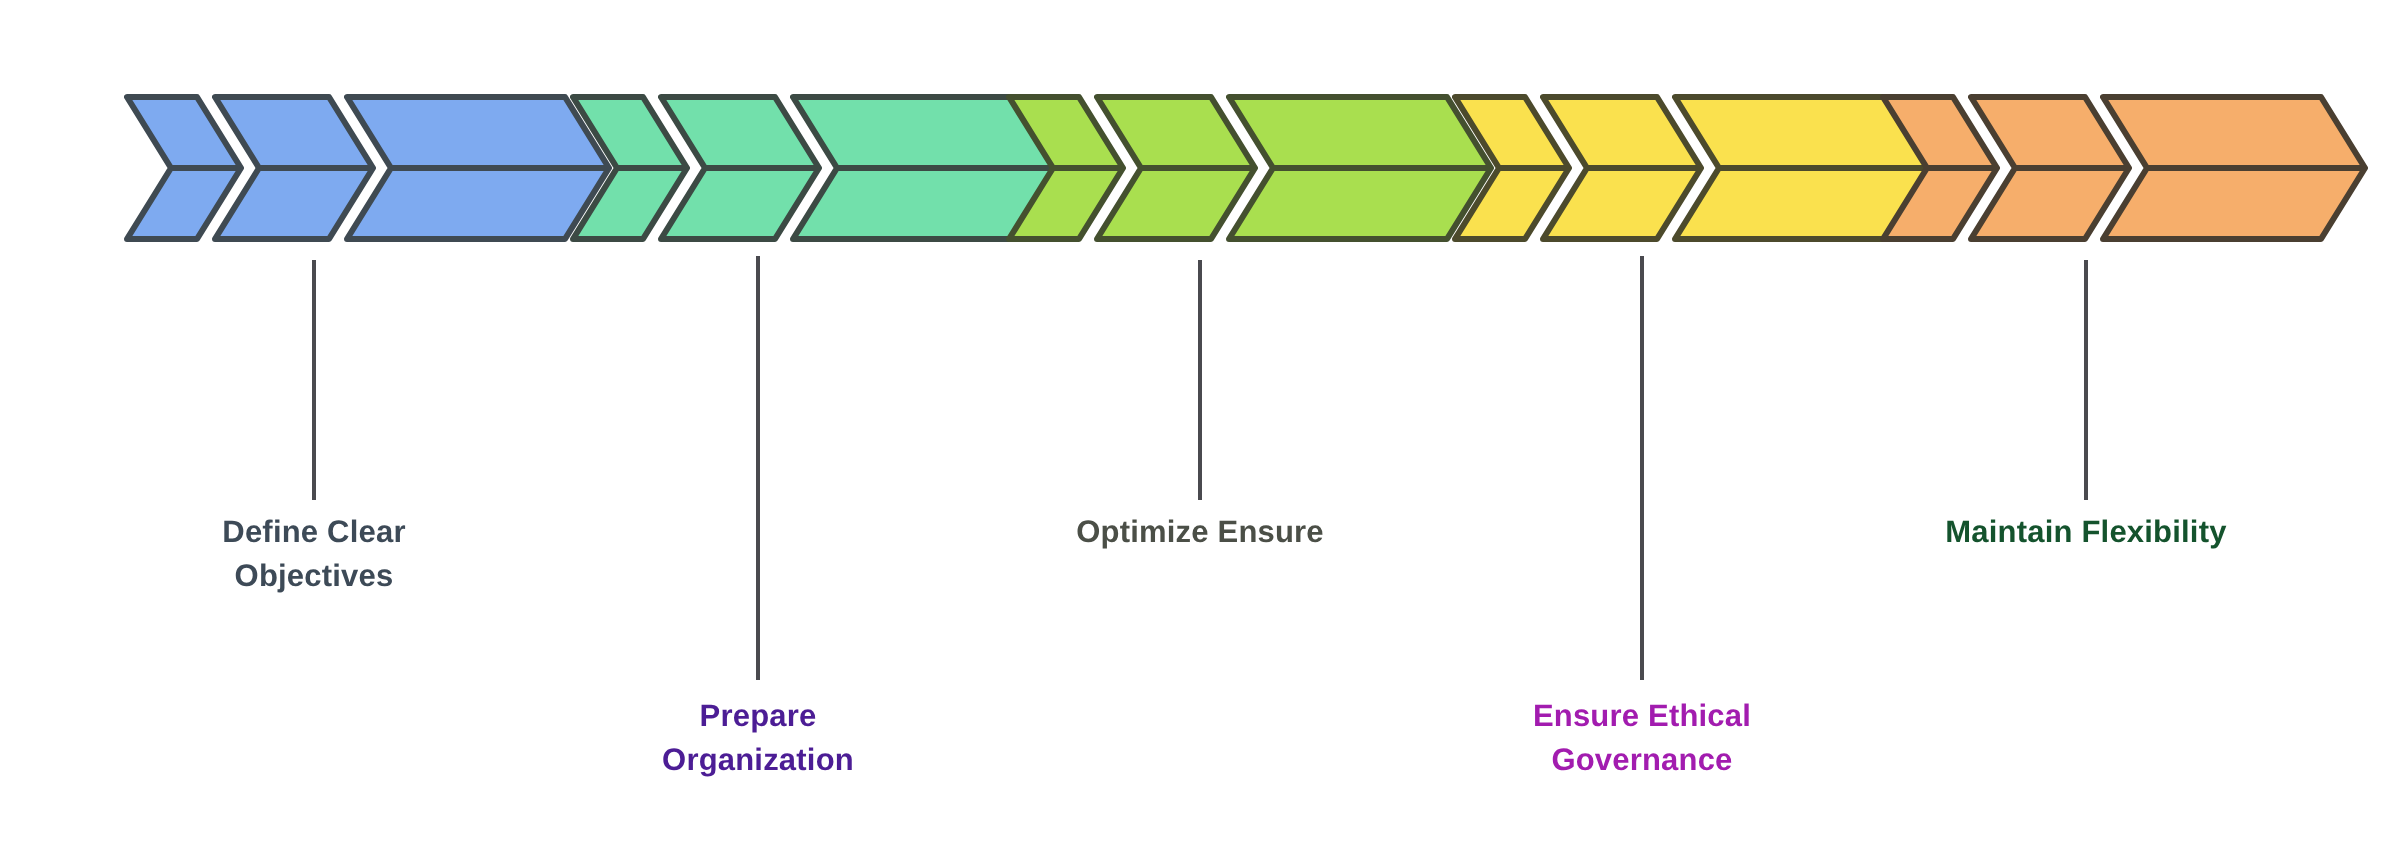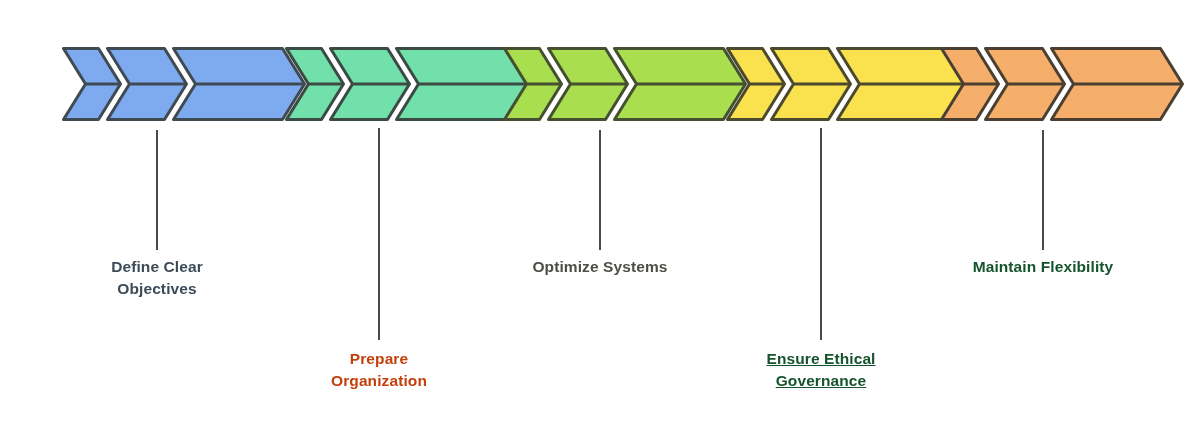--- a/index.html
+++ b/index.html
@@ -87,58 +87,58 @@
         <div class="chev" style="left: 44px;"><svg width="82" height="74" viewBox="0 0 82 74">
             <polygon points="1.5,1.5 58.5,1.5 80.5,37 58.5,72.5 1.5,72.5 23.5,37" fill="#72e0ab" stroke="#3c4a44" stroke-width="3" stroke-linejoin="round"></polygon>
             <line x1="23.5" y1="37" x2="80.5" y2="37" stroke="#3c4a44" stroke-width="3"></line>
           </svg></div>
         <div class="chev" style="left: 110px;"><svg width="134" height="74" viewBox="0 0 134 74">
             <polygon points="1.5,1.5 110.5,1.5 132.5,37 110.5,72.5 1.5,72.5 23.5,37" fill="#72e0ab" stroke="#3c4a44" stroke-width="3" stroke-linejoin="round"></polygon>
             <line x1="23.5" y1="37" x2="132.5" y2="37" stroke="#3c4a44" stroke-width="3"></line>
           </svg></div>
       </div>
       <div class="connector" style="left: 377.75px; top: 128px; height: 212px; background: rgb(74, 74, 79);"></div>
-      <div class="stage-label" style="left: 259px; top: 348px; width: 240px; color: #c2410c;">Prepare
+      <div class="stage-label" style="left: 259px; top: 348px; width: 240px; color: #4c1d95;">Prepare
 Organization</div>
     </div>
     <div class="stage-group">
       <div class="chev-row" style="left: 503px; top: 47px; height: 74px; width: 250px;">
         <div class="chev" style="left: 0px;"><svg width="60" height="74" viewBox="0 0 60 74">
             <polygon points="1.5,1.5 36.5,1.5 58.5,37 36.5,72.5 1.5,72.5 23.5,37" fill="#a9df4f" stroke="#44502f" stroke-width="3" stroke-linejoin="round"></polygon>
             <line x1="23.5" y1="37" x2="58.5" y2="37" stroke="#44502f" stroke-width="3"></line>
           </svg></div>
         <div class="chev" style="left: 44px;"><svg width="82" height="74" viewBox="0 0 82 74">
             <polygon points="1.5,1.5 58.5,1.5 80.5,37 58.5,72.5 1.5,72.5 23.5,37" fill="#a9df4f" stroke="#44502f" stroke-width="3" stroke-linejoin="round"></polygon>
             <line x1="23.5" y1="37" x2="80.5" y2="37" stroke="#44502f" stroke-width="3"></line>
           </svg></div>
         <div class="chev" style="left: 110px;"><svg width="134" height="74" viewBox="0 0 134 74">
             <polygon points="1.5,1.5 110.5,1.5 132.5,37 110.5,72.5 1.5,72.5 23.5,37" fill="#a9df4f" stroke="#44502f" stroke-width="3" stroke-linejoin="round"></polygon>
             <line x1="23.5" y1="37" x2="132.5" y2="37" stroke="#44502f" stroke-width="3"></line>
           </svg></div>
       </div>
       <div class="connector" style="left: 598.75px; top: 130px; height: 120px; background: rgb(74, 74, 79);"></div>
-      <div class="stage-label" style="left: 480px; top: 256px; width: 240px; color: rgb(75, 79, 71);">Optimize Systems</div>
+      <div class="stage-label" style="left: 480px; top: 256px; width: 240px; color: rgb(75, 79, 71);">Optimize Ensure</div>
     </div>
     <div class="stage-group">
       <div class="chev-row" style="left: 726px; top: 47px; height: 74px; width: 250px;">
         <div class="chev" style="left: 0px;"><svg width="60" height="74" viewBox="0 0 60 74">
             <polygon points="1.5,1.5 36.5,1.5 58.5,37 36.5,72.5 1.5,72.5 23.5,37" fill="#fae14e" stroke="#4c4a2c" stroke-width="3" stroke-linejoin="round"></polygon>
             <line x1="23.5" y1="37" x2="58.5" y2="37" stroke="#4c4a2c" stroke-width="3"></line>
           </svg></div>
         <div class="chev" style="left: 44px;"><svg width="82" height="74" viewBox="0 0 82 74">
             <polygon points="1.5,1.5 58.5,1.5 80.5,37 58.5,72.5 1.5,72.5 23.5,37" fill="#fae14e" stroke="#4c4a2c" stroke-width="3" stroke-linejoin="round"></polygon>
             <line x1="23.5" y1="37" x2="80.5" y2="37" stroke="#4c4a2c" stroke-width="3"></line>
           </svg></div>
         <div class="chev" style="left: 110px;"><svg width="134" height="74" viewBox="0 0 134 74">
             <polygon points="1.5,1.5 110.5,1.5 132.5,37 110.5,72.5 1.5,72.5 23.5,37" fill="#fae14e" stroke="#4c4a2c" stroke-width="3" stroke-linejoin="round"></polygon>
             <line x1="23.5" y1="37" x2="132.5" y2="37" stroke="#4c4a2c" stroke-width="3"></line>
           </svg></div>
       </div>
       <div class="connector" style="left: 819.75px; top: 128px; height: 212px; background: rgb(74, 74, 79);"></div>
-      <div class="stage-label" style="left: 701px; top: 348px; width: 240px; color: #14532d; text-decoration: underline;">Ensure Ethical
+      <div class="stage-label" style="left: 701px; top: 348px; width: 240px; color: #a21caf;">Ensure Ethical
 Governance</div>
     </div>
     <div class="stage-group">
       <div class="chev-row" style="left: 940px; top: 47px; height: 74px; width: 250px;">
         <div class="chev" style="left: 0px;"><svg width="60" height="74" viewBox="0 0 60 74">
             <polygon points="1.5,1.5 36.5,1.5 58.5,37 36.5,72.5 1.5,72.5 23.5,37" fill="#f6ae6b" stroke="#4a3f31" stroke-width="3" stroke-linejoin="round"></polygon>
             <line x1="23.5" y1="37" x2="58.5" y2="37" stroke="#4a3f31" stroke-width="3"></line>
           </svg></div>
         <div class="chev" style="left: 44px;"><svg width="82" height="74" viewBox="0 0 82 74">
             <polygon points="1.5,1.5 58.5,1.5 80.5,37 58.5,72.5 1.5,72.5 23.5,37" fill="#f6ae6b" stroke="#4a3f31" stroke-width="3" stroke-linejoin="round"></polygon>

